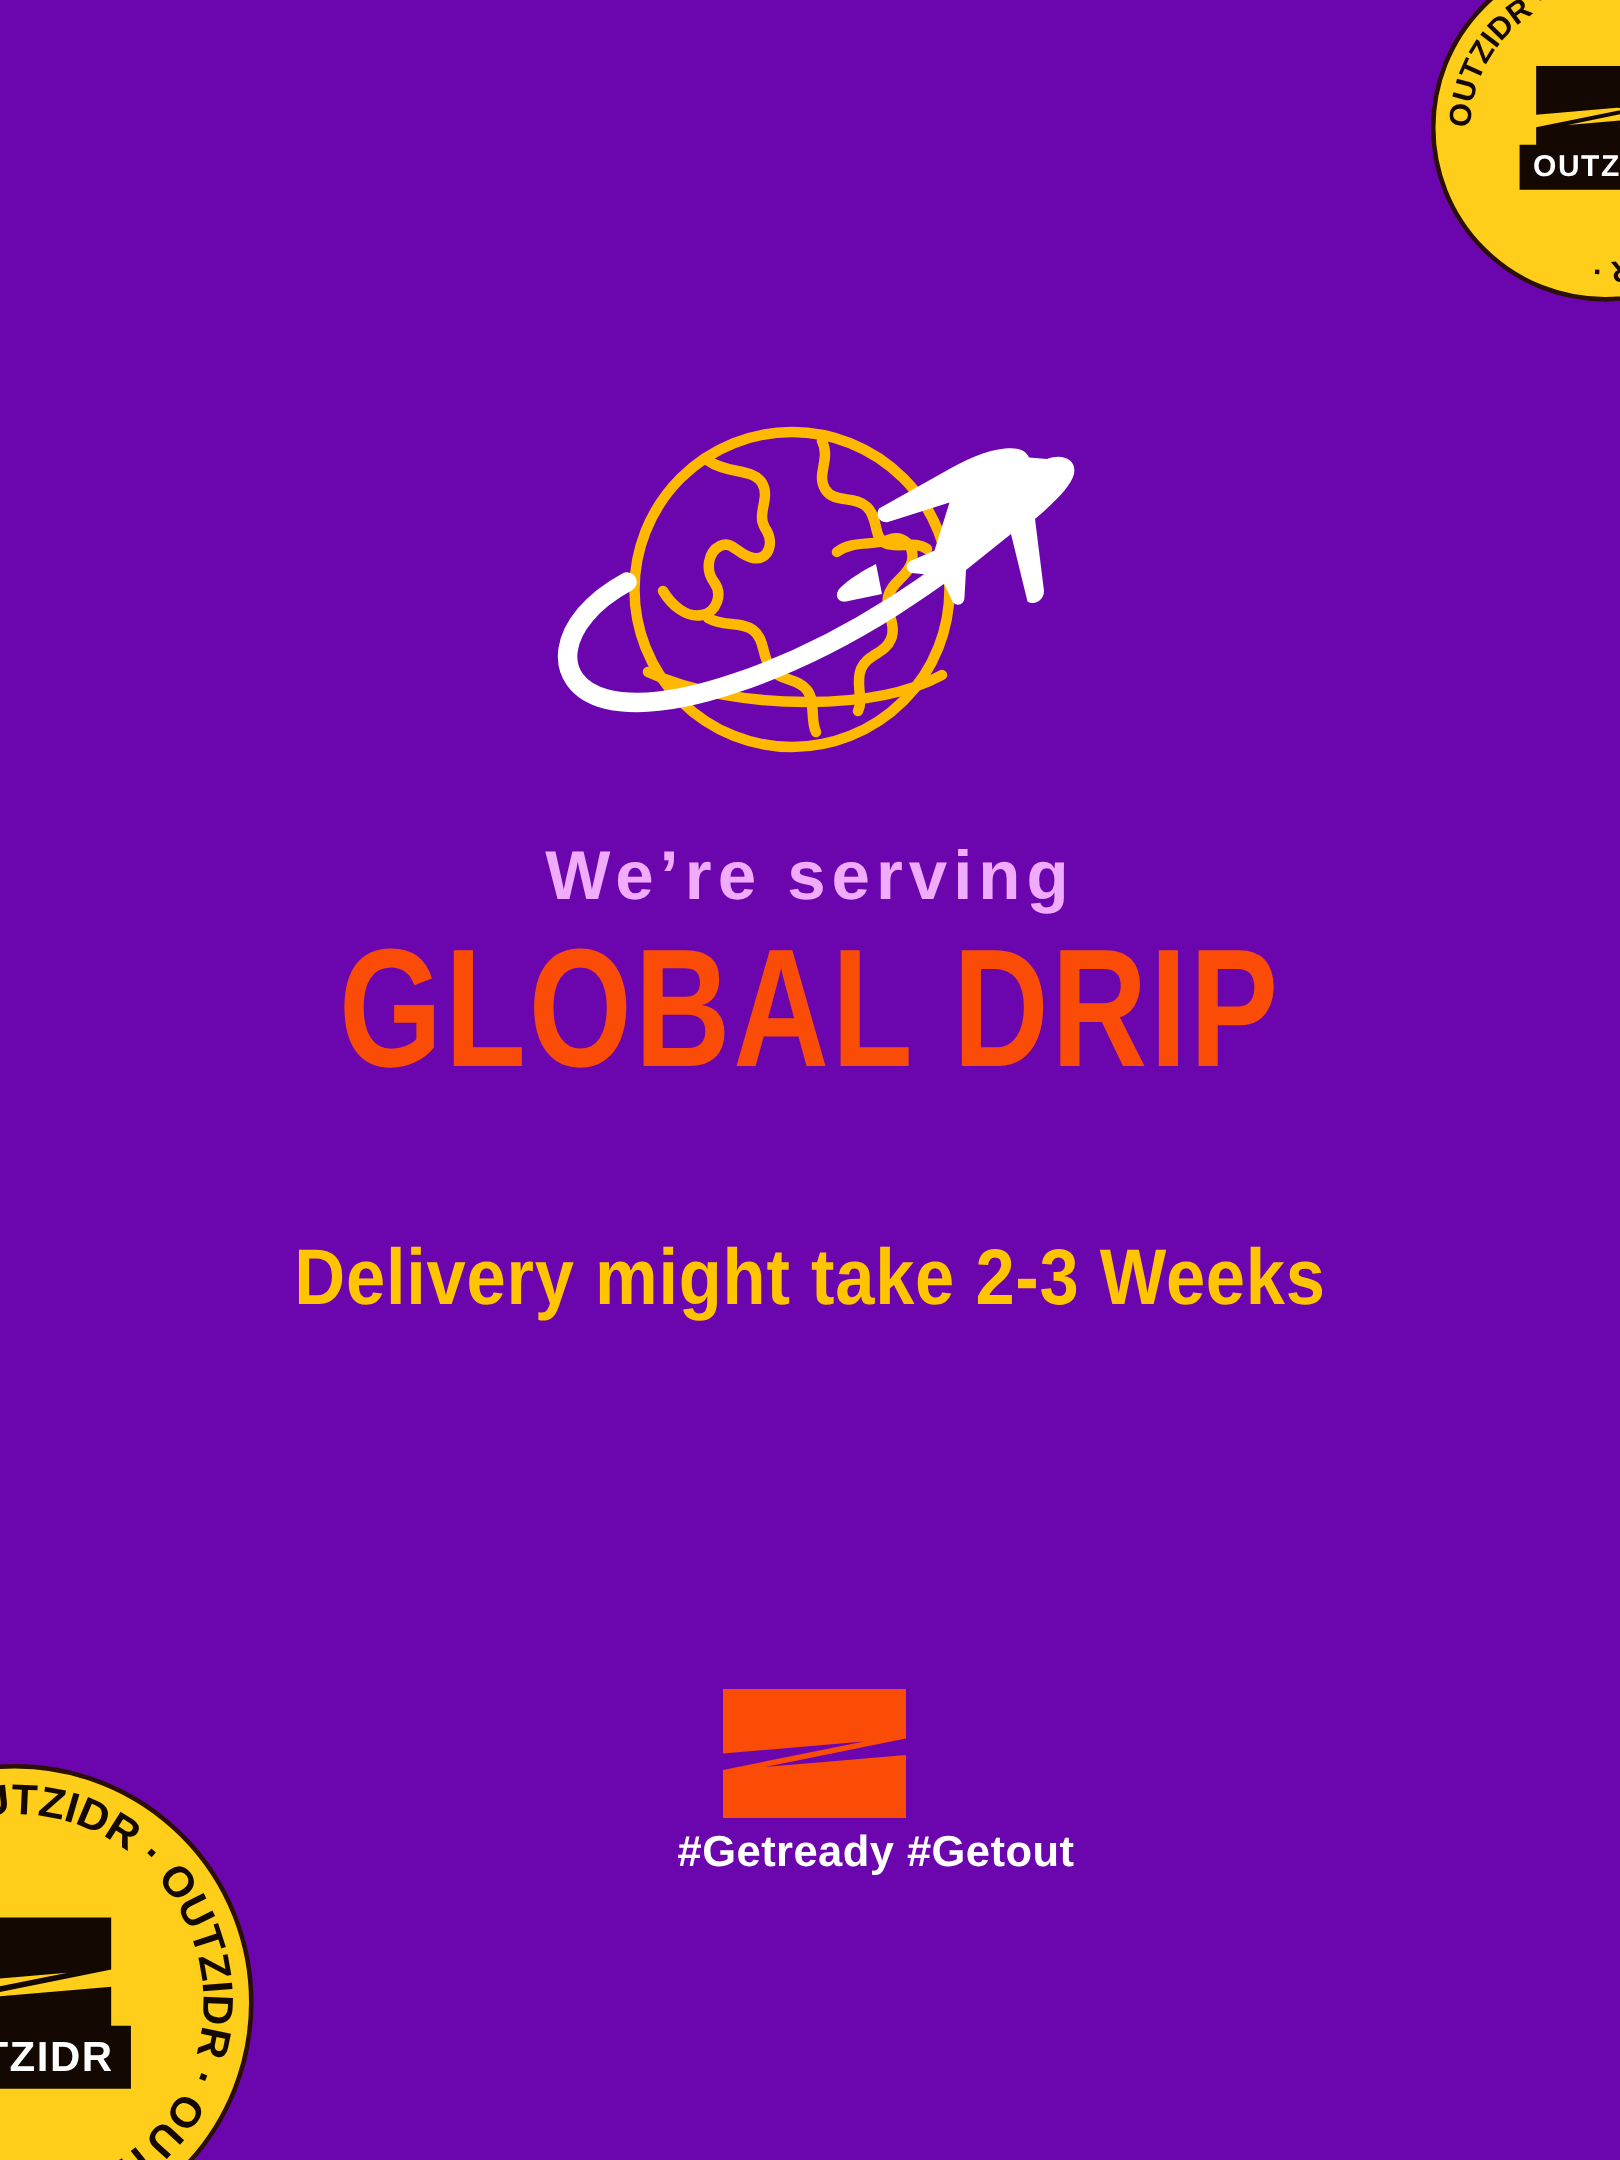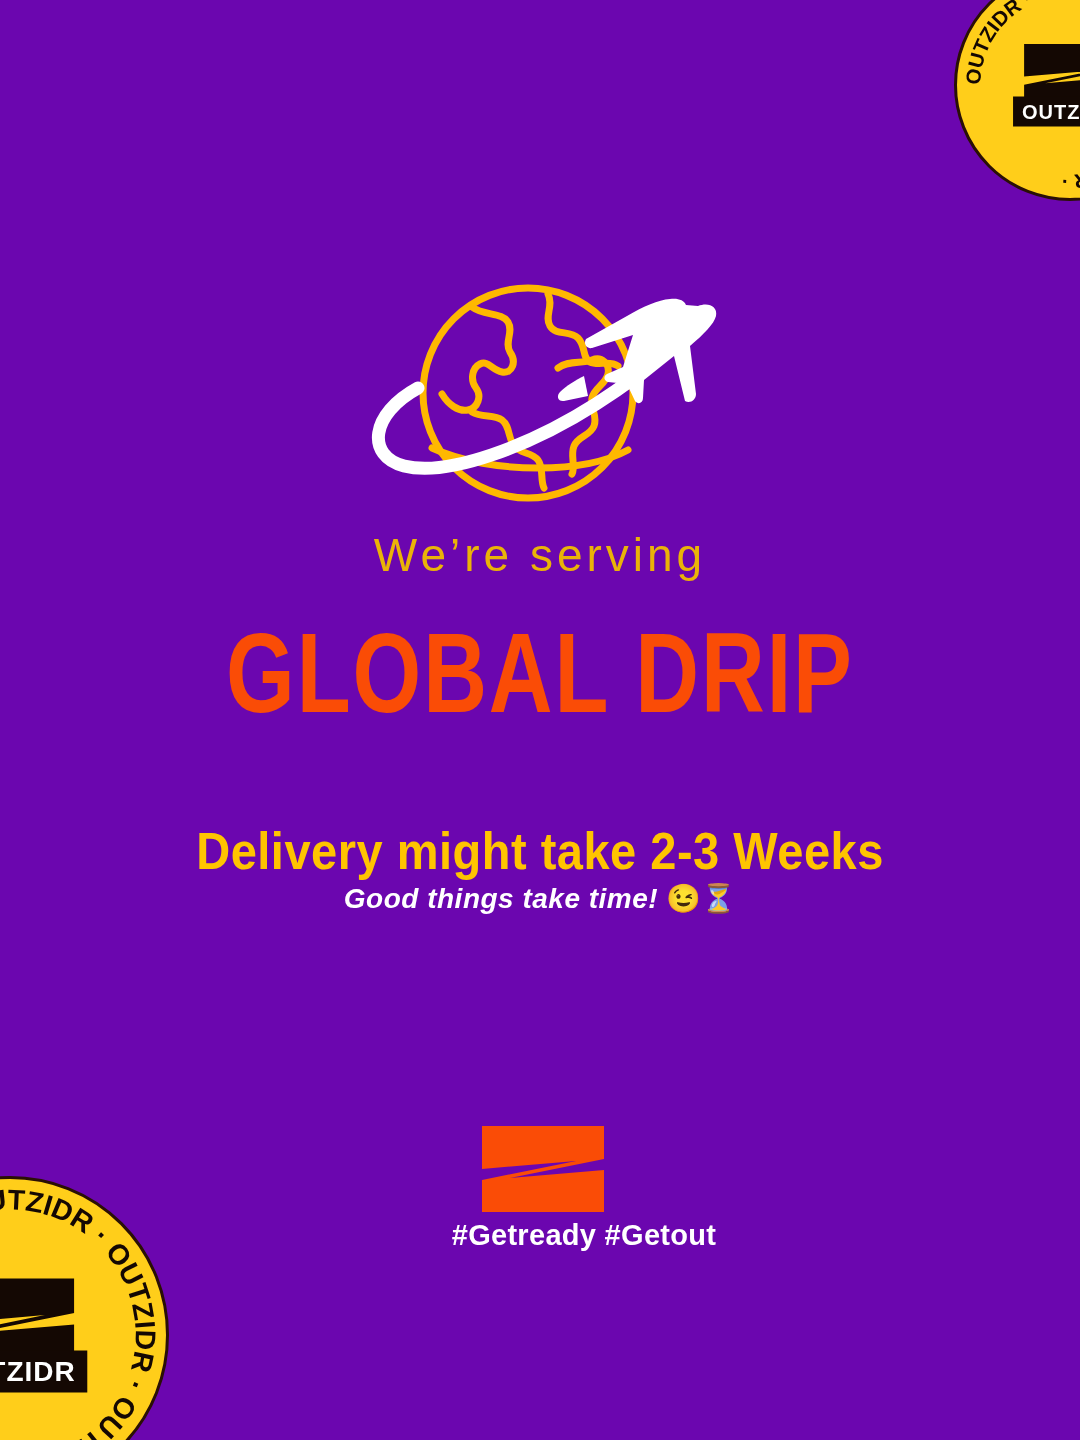--- a/index.html
+++ b/index.html
@@ -72,24 +72,24 @@
   #globe-art svg { width: 100%; height: 100%; display: block; }
 
   
   .center-col {
     position: absolute;
     left: 0;
     width: 1080px;
     text-align: center;
   }
   #line-serving {
-    top: 528px;
-    color: #eab308;
+    top: 556px;
+    color: #f0abfc;
     font-size: 46px;
-    font-weight: 400;
+    font-weight: 700;
     letter-spacing: 4px;
   }
   #line-global {
     top: 612px;
     color: #FA4C06;
     font-size: 92px;
     font-weight: bold;
     letter-spacing: 2px;
     line-height: 1.1;
     transform: scaleY(1.22) scaleX(0.96);
@@ -166,24 +166,20 @@
     </svg>
   </div>
 
   <div class="center-col" id="line-serving">We’re serving</div>
 
   <div class="center-col" id="line-global">GLOBAL DRIP</div>
 
 
   <div class="center-col" id="line-delivery">Delivery might take 2-3 Weeks</div>
 
-  <div class="center-col" id="line-goodthings">
-    <span>Good things take time!</span>
-    <span class="emoji">😉⏳</span>
-  </div>
 
   <div id="footer-logo">
     <svg viewBox="0 0 122 86" xmlns="http://www.w3.org/2000/svg">
       <path d="M0 0 L122 0 L122 33 L28 52 L122 44 L122 86 L0 86 L0 54 L94 35 L0 43 Z" fill="#FA4C06"></path>
     </svg>
   </div>
 
   <div class="center-col" id="line-hashtags">#Getready #Getout</div>
 
   <div class="badge badge-tr">

